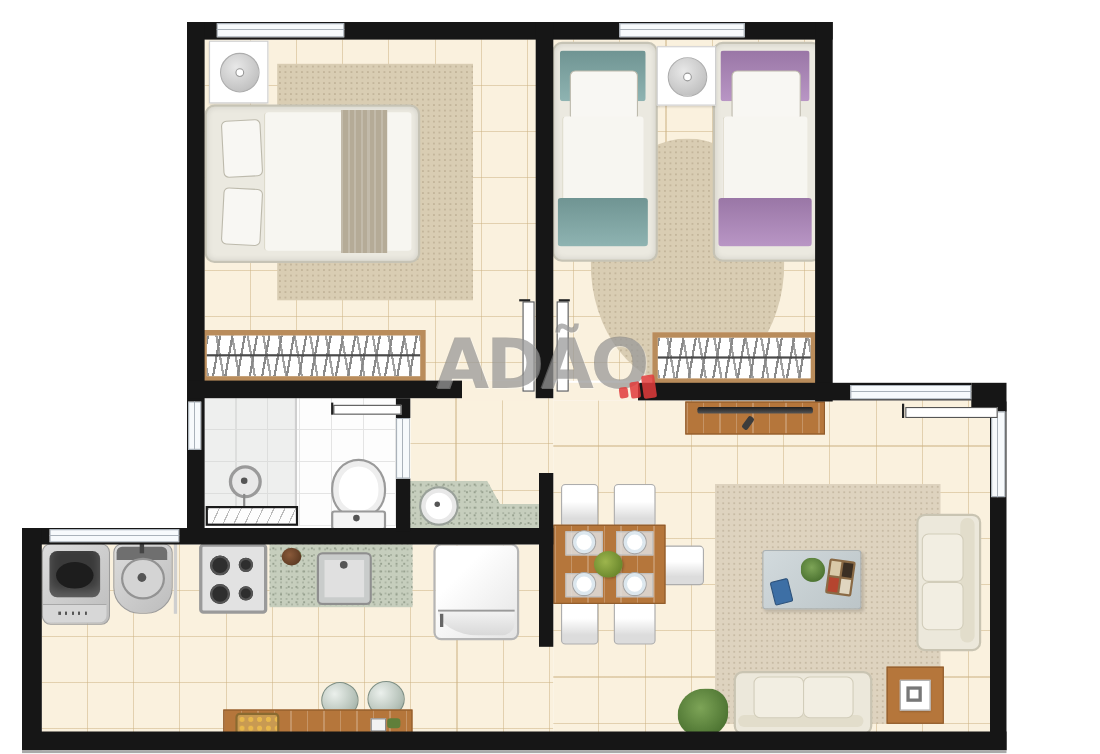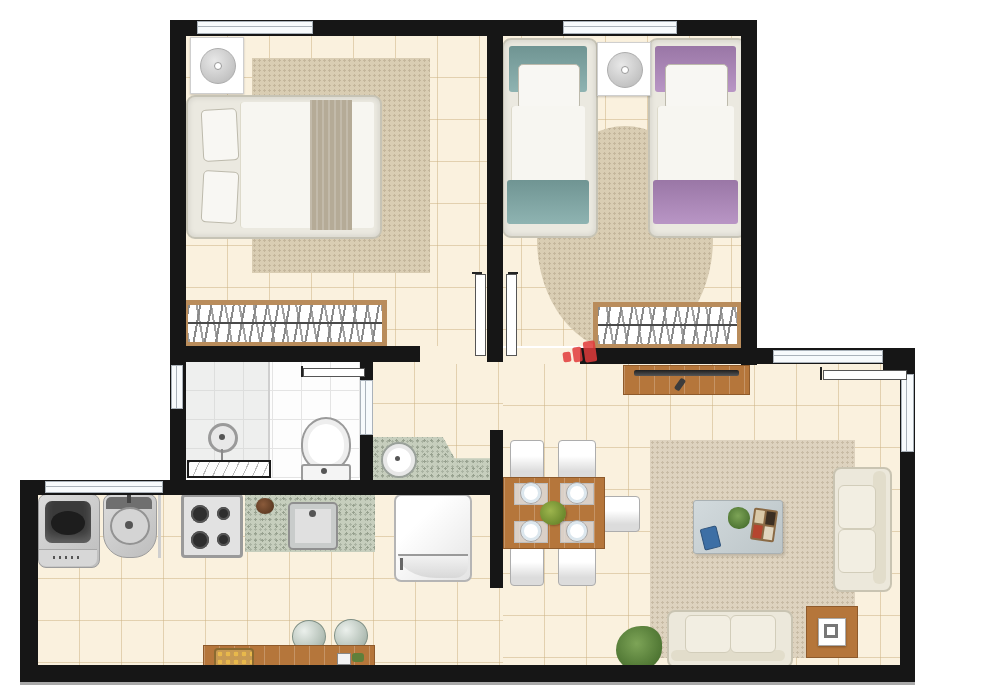--- a/index.html
+++ b/index.html
@@ -274,17 +274,20 @@
 
   <div class="a doorleaf" style="left:475px;top:274px;width:9px;height:80px;"></div>
   <div class="a doortick" style="left:472px;top:272px;width:10px;height:2px;"></div>
   <div class="a doorleaf" style="left:506px;top:274px;width:9px;height:80px;"></div>
   <div class="a doortick" style="left:508px;top:272px;width:10px;height:2px;"></div>
   <div class="a doorleaf" style="left:303px;top:368px;width:60px;height:7px;"></div>
   <div class="a doortick" style="left:301px;top:366px;width:2px;height:11px;"></div>
   <div class="a doorleaf" style="left:823px;top:370px;width:82px;height:8px;"></div>
   <div class="a doortick" style="left:820px;top:367px;width:2px;height:13px;"></div>
 
+  <div class="a" id="wm" style="left:396px;top:300px;">
+    <span>ADÃO</span>
+  </div>
   <div class="a wmbar" style="left:563px;top:352px;width:8px;height:10px;transform:rotate(-8deg);"></div>
   <div class="a wmbar" style="left:573px;top:347px;width:9px;height:15px;transform:rotate(-8deg);"></div>
   <div class="a wmbar" style="left:584px;top:341px;width:12px;height:21px;transform:rotate(-8deg);"></div>
 
 </div>
 
 </body></html>

